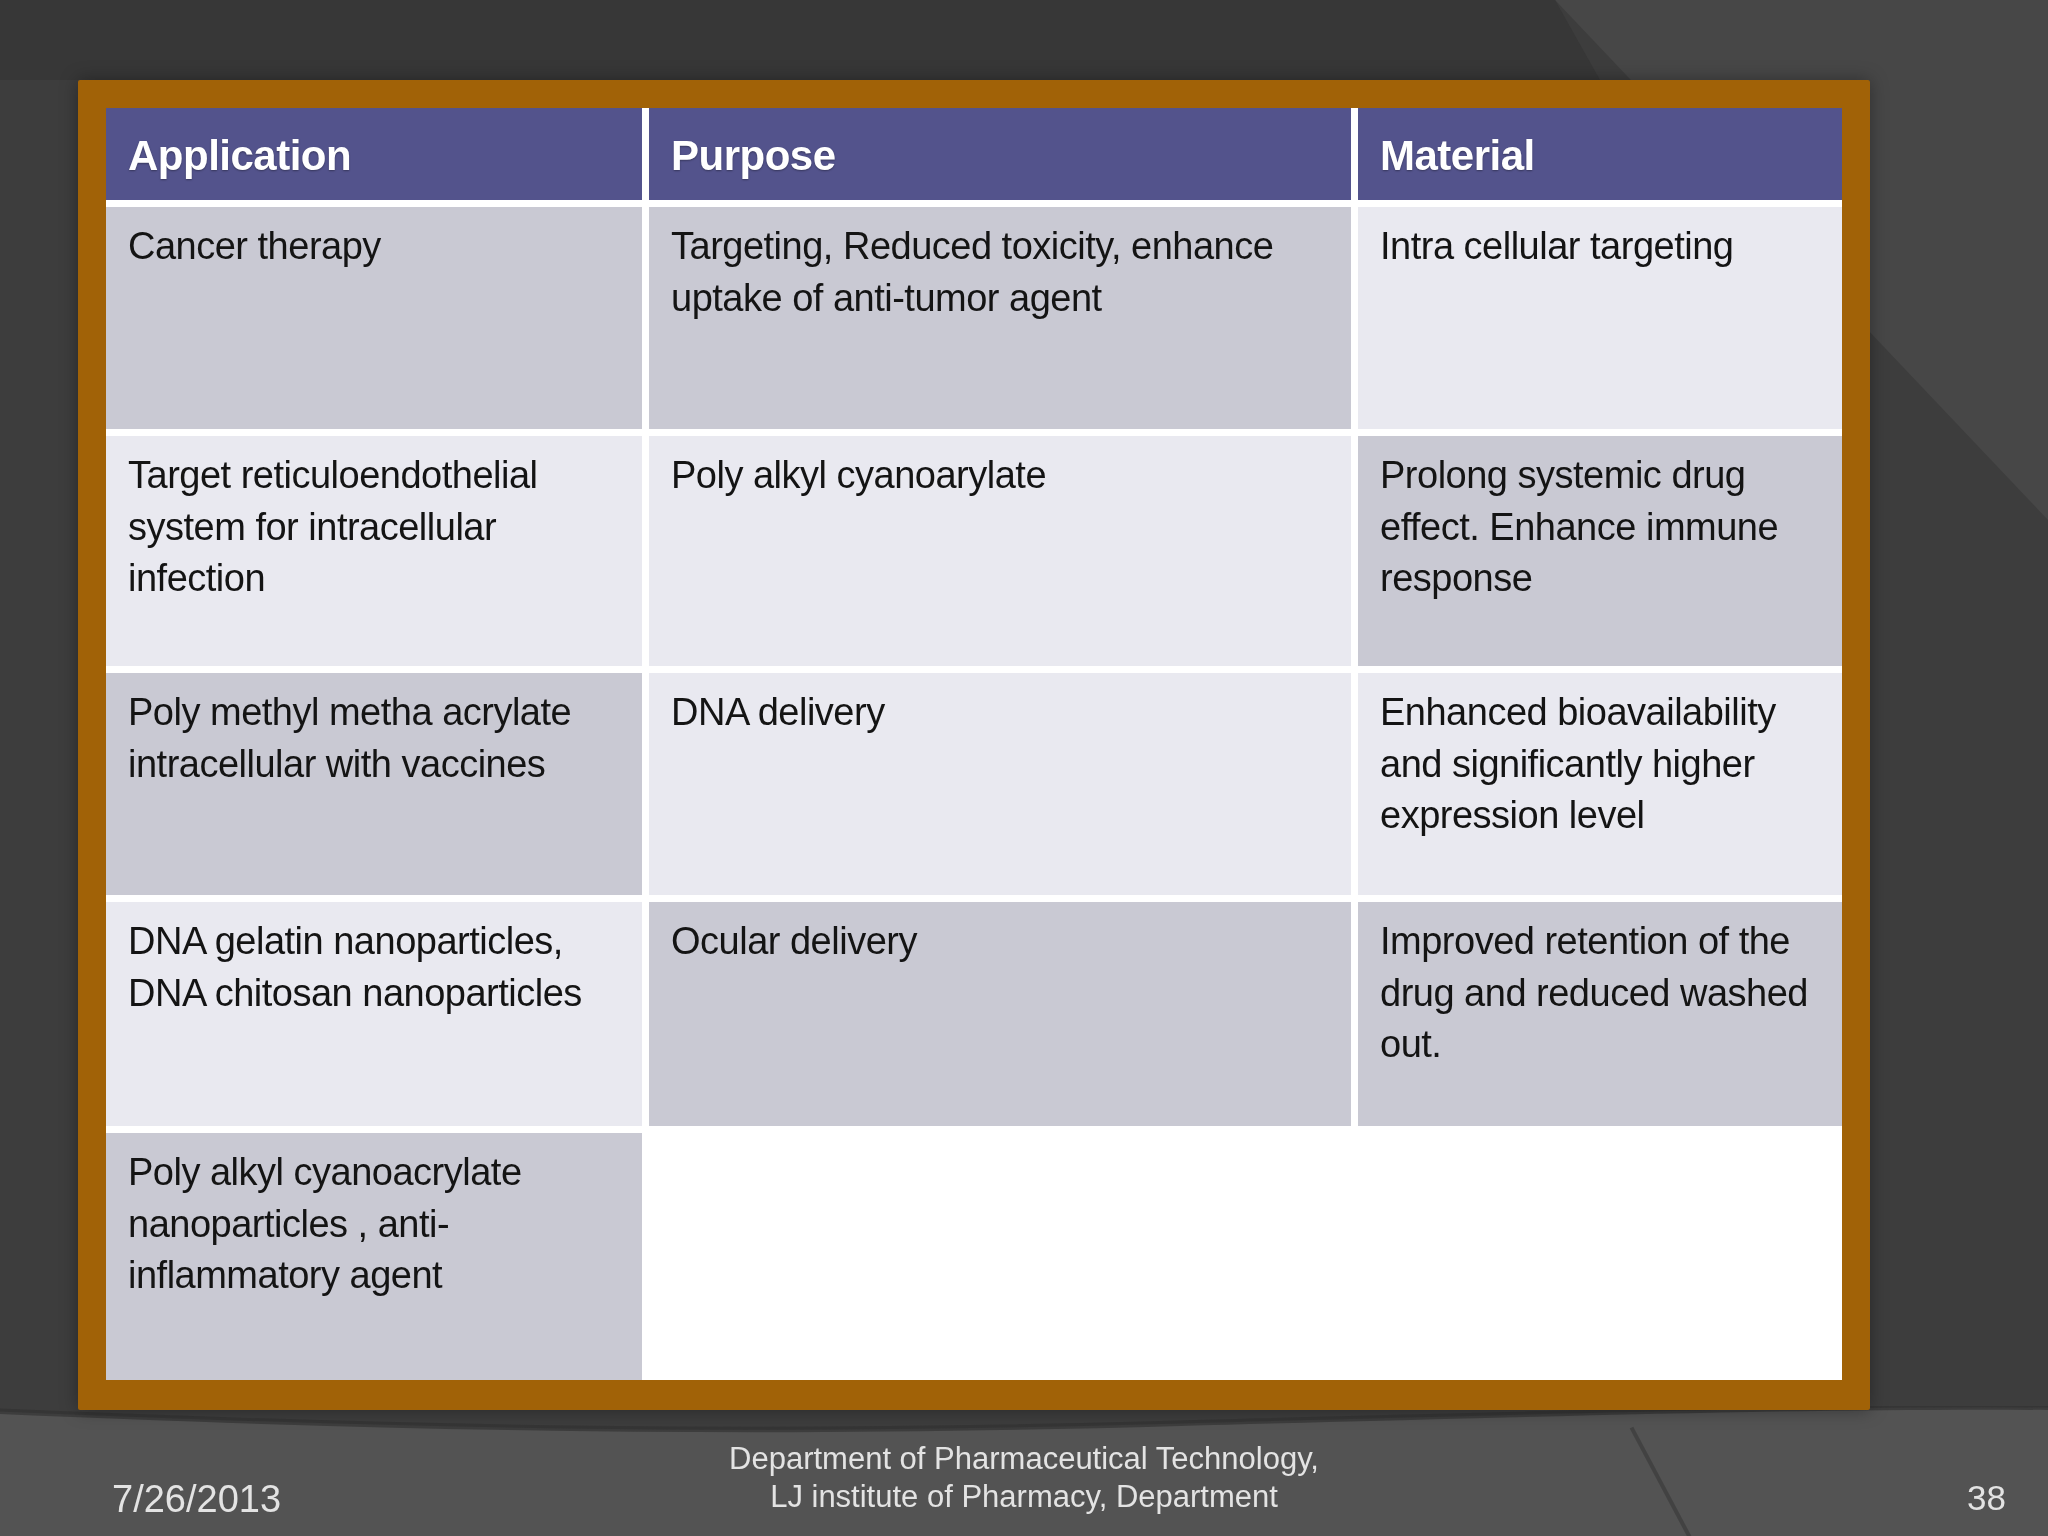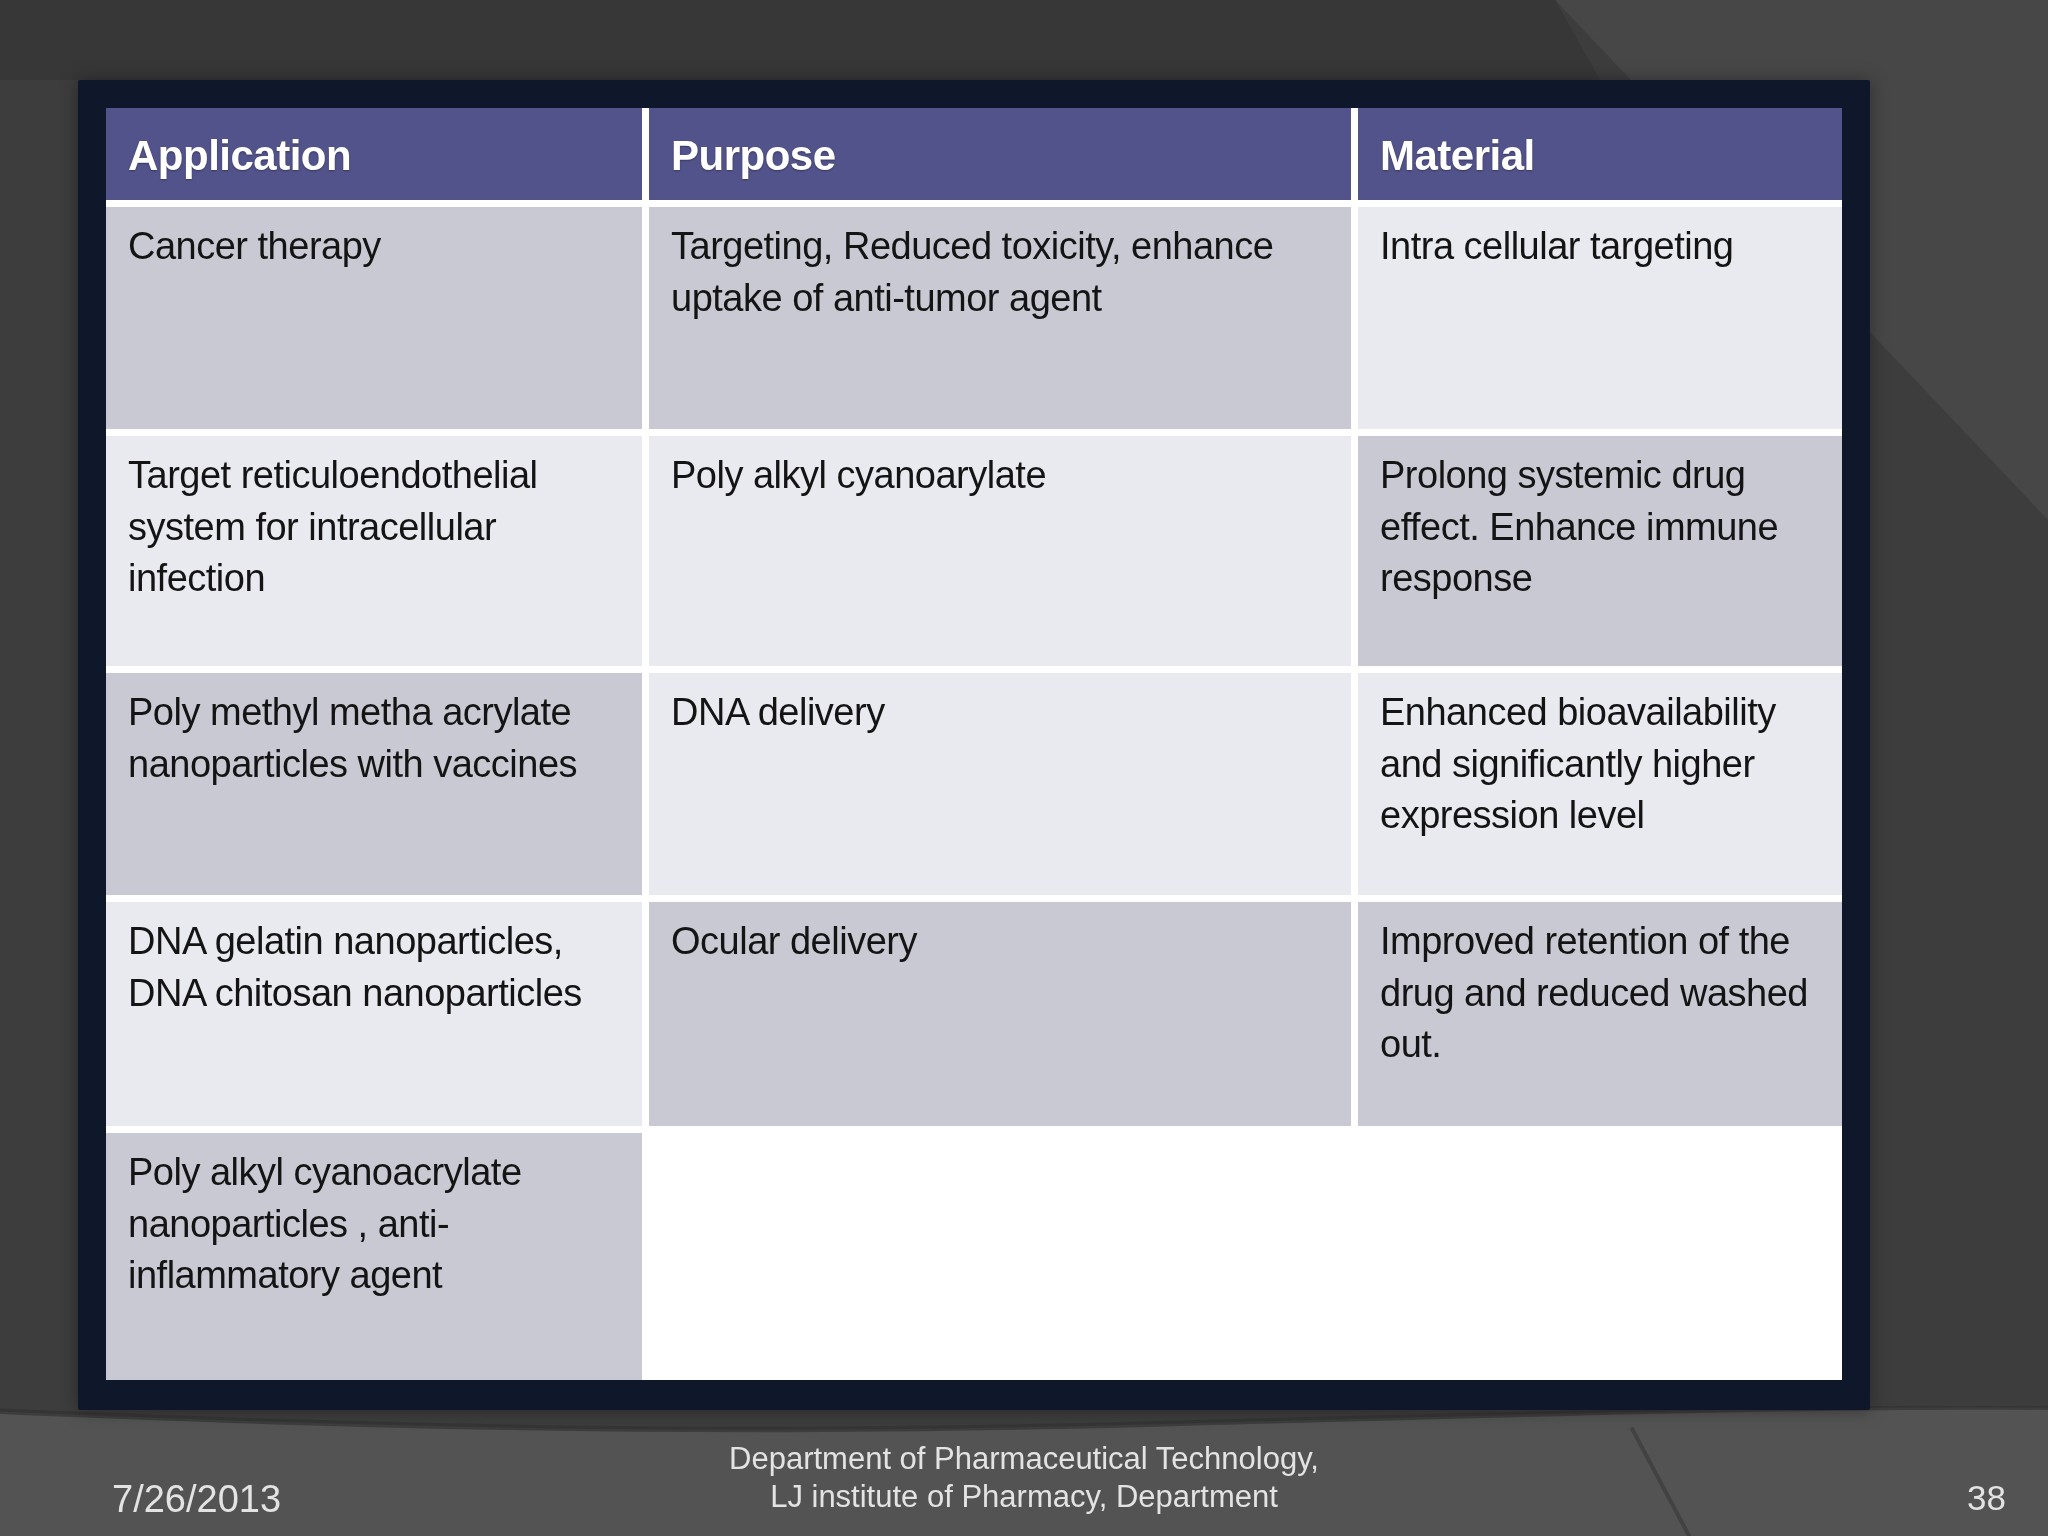--- a/index.html
+++ b/index.html
@@ -23,21 +23,21 @@
   }
   .bg-bottom-swoosh { position: absolute; left: 0; bottom: 0; width: 2048px; height: 130px; }
   .bg-corner-line {
     position: absolute; left: 1660px; top: 1420px; width: 4px; height: 130px;
     background: #2e2e2e; opacity: .45; transform: rotate(-28deg);
   }
 
   
   .slide {
     position: absolute; left: 78px; top: 80px; width: 1792px; height: 1330px;
-    background: #0f172a; border-radius: 2px;
+    background: #a16207; border-radius: 2px;
     box-shadow: 0 0 18px rgba(0,0,0,.35);
   }
 
   
   .table {
     position: absolute; left: 28px; top: 28px; right: 28px; bottom: 30px;
     display: grid;
     grid-template-columns: 536px 702px 1fr;
     grid-template-rows: 92px 222px 230px 222px 224px 1fr;
     gap: 7px;
@@ -96,21 +96,21 @@
     <div class="cell head">Material</div>
 
     <div class="cell odd">Cancer therapy</div>
     <div class="cell odd">Targeting, Reduced toxicity, enhance uptake of anti-tumor agent</div>
 
     <div class="cell even">Intra cellular targeting</div>
     <div class="cell even">Target reticuloendothelial system for intracellular infection</div>
     <div class="cell even">Poly alkyl cyanoarylate</div>
 
     <div class="cell odd">Prolong systemic drug effect. Enhance immune response</div>
-    <div class="cell odd">Poly methyl metha acrylate nanoparticles with vaccines</div>
+    <div class="cell odd">Poly methyl metha acrylate intracellular with vaccines</div>
 
     <div class="cell even">DNA delivery</div>
     <div class="cell even">Enhanced bioavailability and significantly higher expression level</div>
     <div class="cell even">DNA gelatin nanoparticles, DNA chitosan nanoparticles</div>
 
     <div class="cell odd">Ocular delivery</div>
     <div class="cell odd">Improved retention of the drug and reduced washed out.</div>
     <div class="cell odd">Poly alkyl cyanoacrylate nanoparticles , anti-inflammatory agent</div>
 
   </div>

